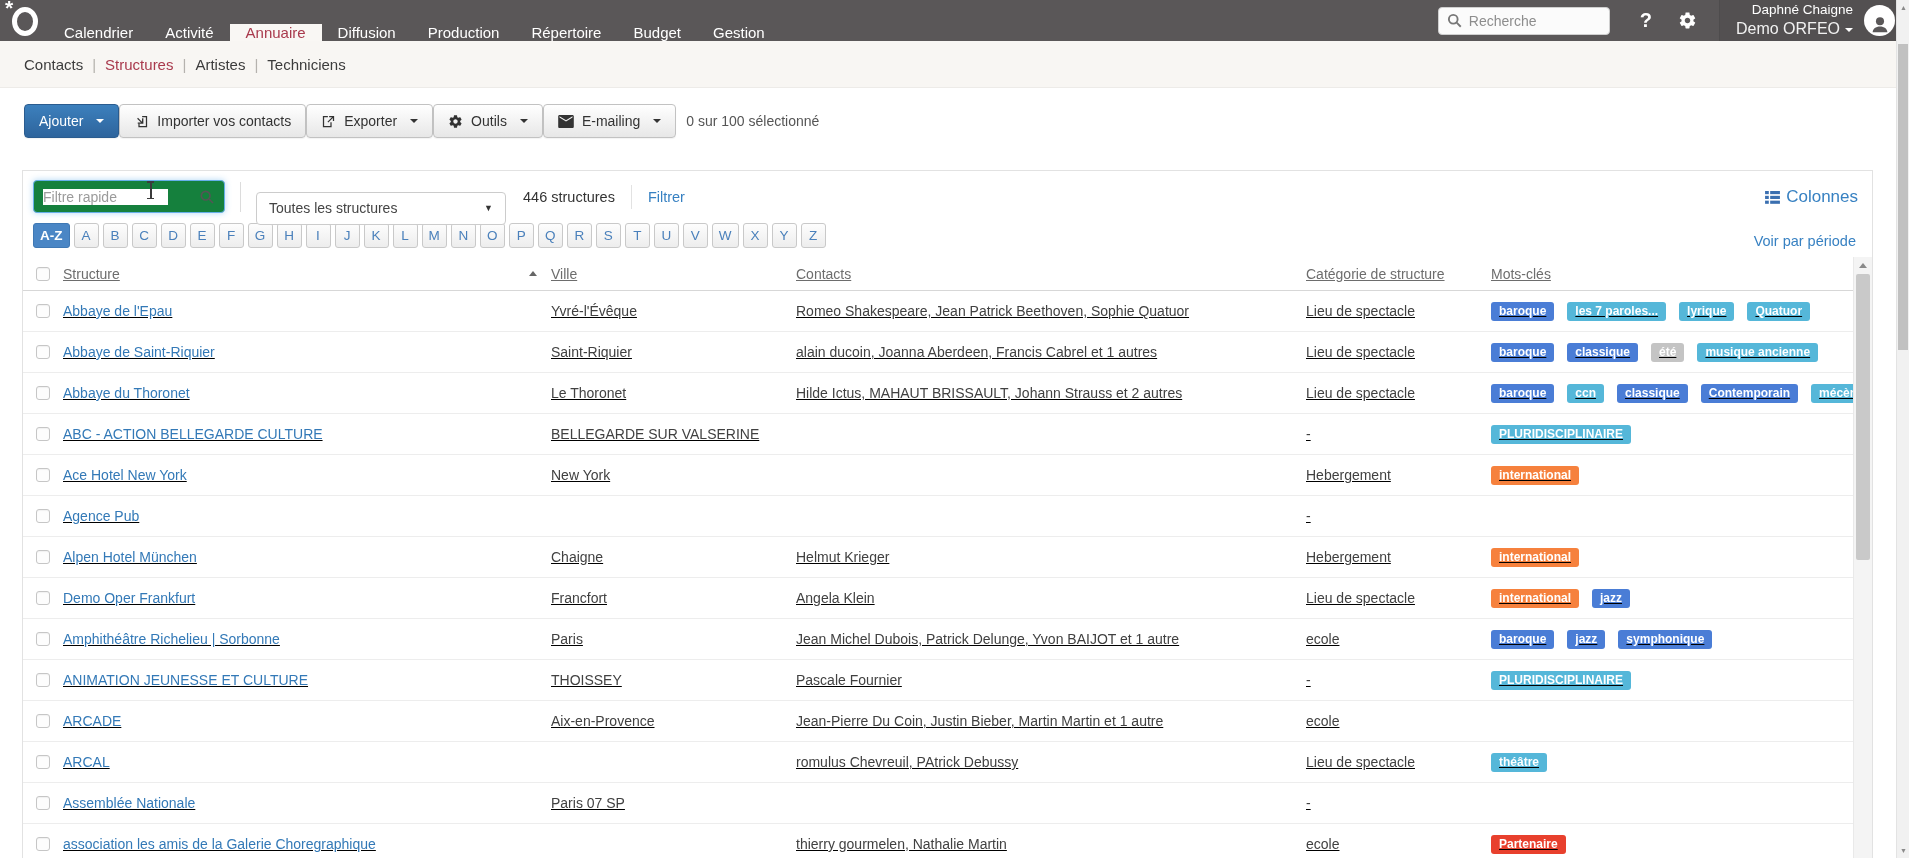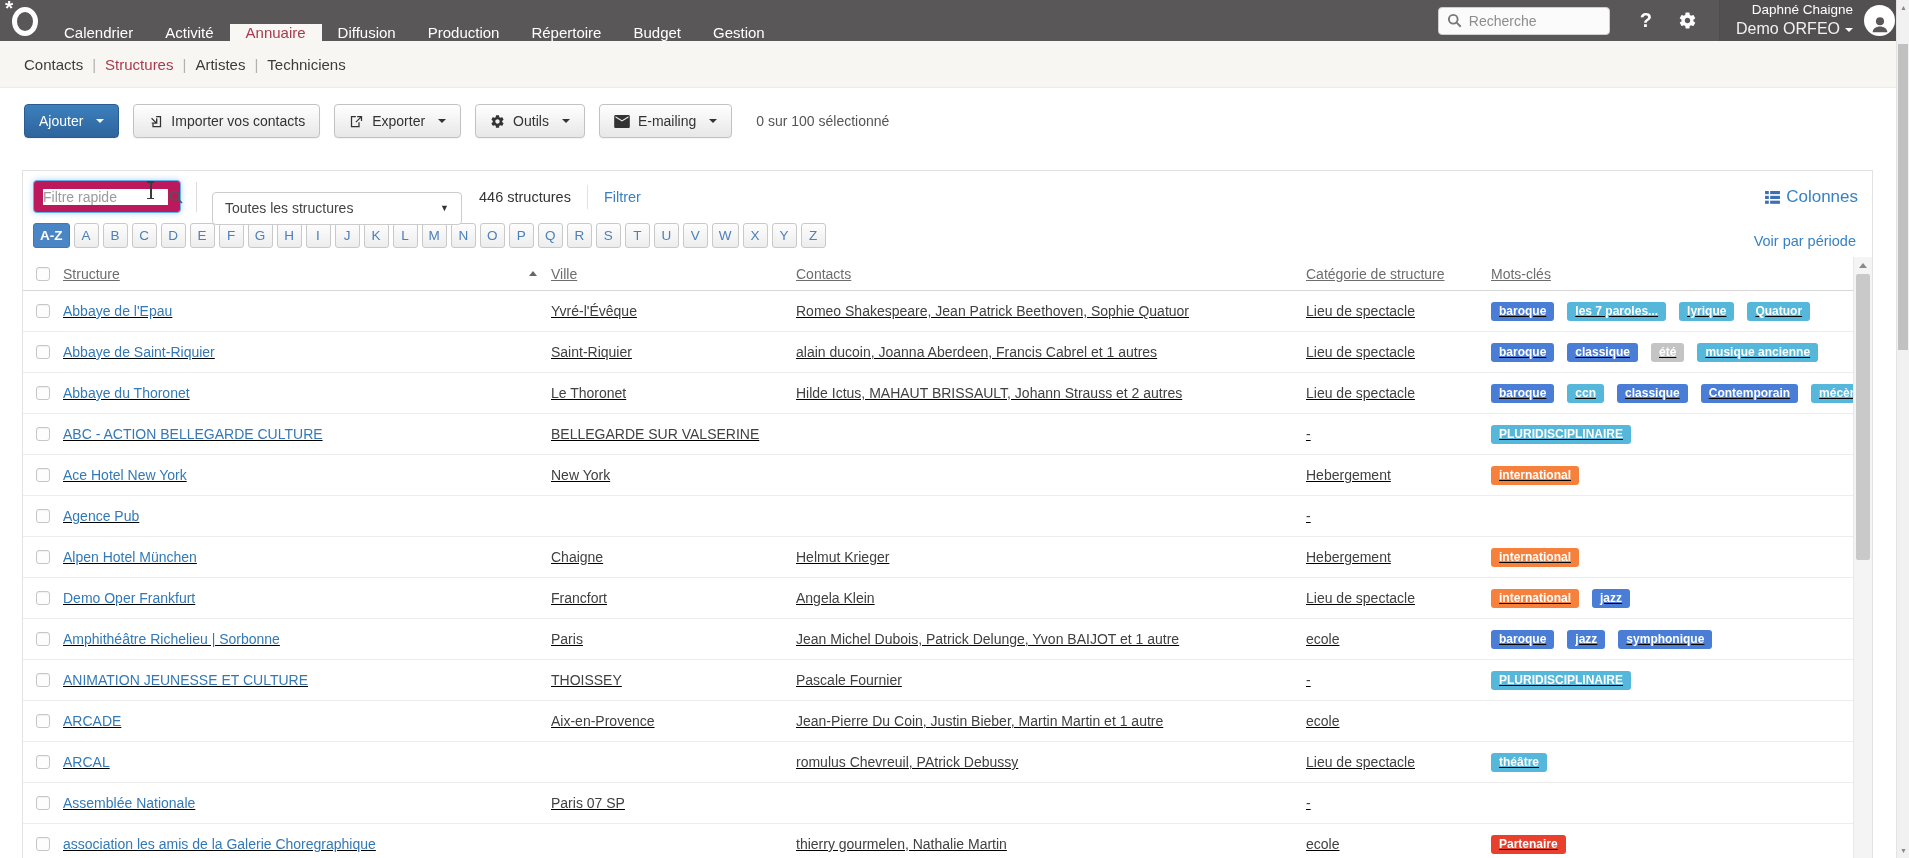--- a/index.html
+++ b/index.html
@@ -38,35 +38,35 @@
 
   
   .subnav { position:absolute; top:41px; left:0; width:1909px; height:47px; background:#f8f6f3;
             border-bottom:1px solid #edebe8; display:flex; align-items:center;
             padding-left:24px; font-size:15px; color:#3c3c3c; }
   .subnav .sep { color:#b5b2ae; margin:0 9px; }
   .subnav-item { cursor:pointer; }
   .subnav-item.active { color:#a93a4d; }
 
   
-  .toolbar { position:absolute; top:104px; left:24px; display:flex; align-items:center; gap:14px; }
+  .toolbar { position:absolute; top:104px; left:24px; display:flex; align-items:center; }
   .btn { height:34px; border-radius:4px; border:1px solid #c2c2c2;
          background:linear-gradient(#ffffff,#e7e7e7); color:#333; font-size:14px;
          display:inline-flex; align-items:center; gap:8px; padding:0 14px;
          box-shadow:0 1px 1px rgba(0,0,0,.05); cursor:pointer; white-space:nowrap; }
   .btn-primary { background:linear-gradient(#3c80bd,#2e649c); border-color:#2b5c8f; color:#fff; }
   .selection-label { font-size:14px; color:#555; margin-left:10px; }
   .ic { display:inline-flex; }
 
   
   .panel { position:absolute; top:170px; left:22px; width:1851px; height:688px;
            background:#fff; border:1px solid #e2e2e2; border-bottom:none; overflow:hidden; }
   .filter-row { position:relative; display:flex; align-items:center; padding:9px 10px; height:51px; }
-  .quick-filter { width:148px; height:33px; border:1px solid #66afe9; border-radius:4px;
-                  box-shadow:0 0 6px rgba(82,168,236,.45); display:flex; align-items:center; padding:0 9px; background:#be185d; }
+  .quick-filter { width:192px; height:33px; border:1px solid #66afe9; border-radius:4px;
+                  box-shadow:0 0 6px rgba(82,168,236,.45); display:flex; align-items:center; padding:0 9px; background:#15803d; }
   .quick-filter input { border:none; outline:none; width:125px; font-size:14px; color:#555; font-family:inherit; }
   .quick-filter input::placeholder { color:#9b9b9b; }
   .qf-mag { margin-left:auto; display:flex; }
   .vdiv { width:1px; height:30px; background:#dcdcdc; margin:0 15px; }
   .vdiv2 { width:1px; height:24px; background:#e2e2e2; margin:0 16px; }
   .select-box { width:250px; height:33px; border:1px solid #ccc; border-radius:4px; background:#fff;
                 display:flex; align-items:center; padding:0 12px; font-size:14px; color:#444; cursor:pointer;margin-top:23px; }
   .select-arrow { margin-left:auto; font-size:9px; color:#333; }
   .count-label { margin-left:17px; font-size:14.5px; color:#333; }
   a.action-link { color:#3781c2; font-size:14.5px; text-decoration:none; cursor:pointer; }

